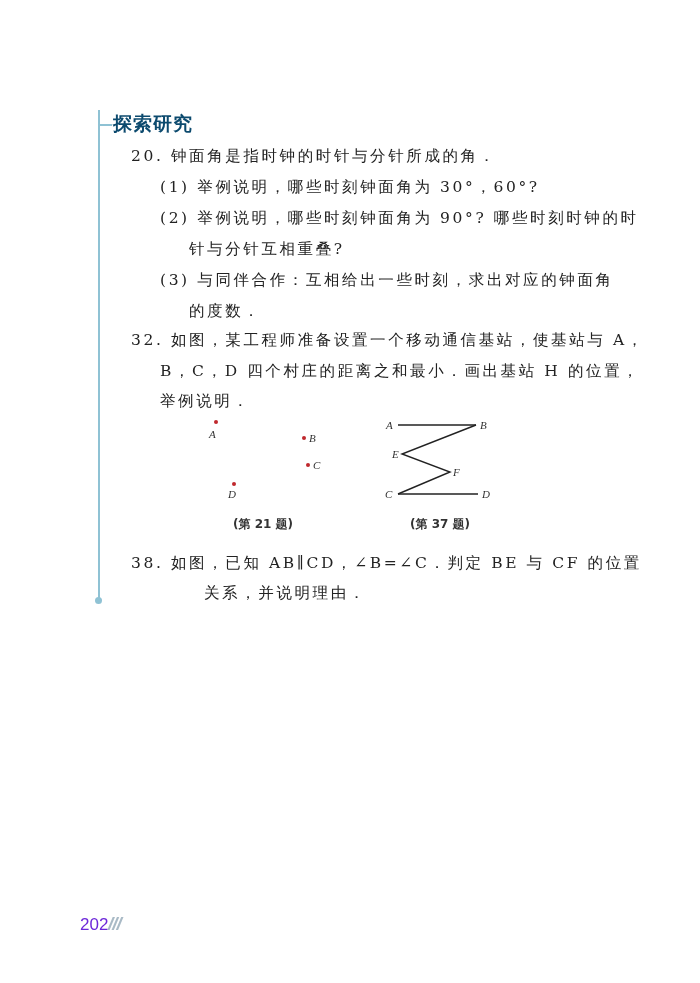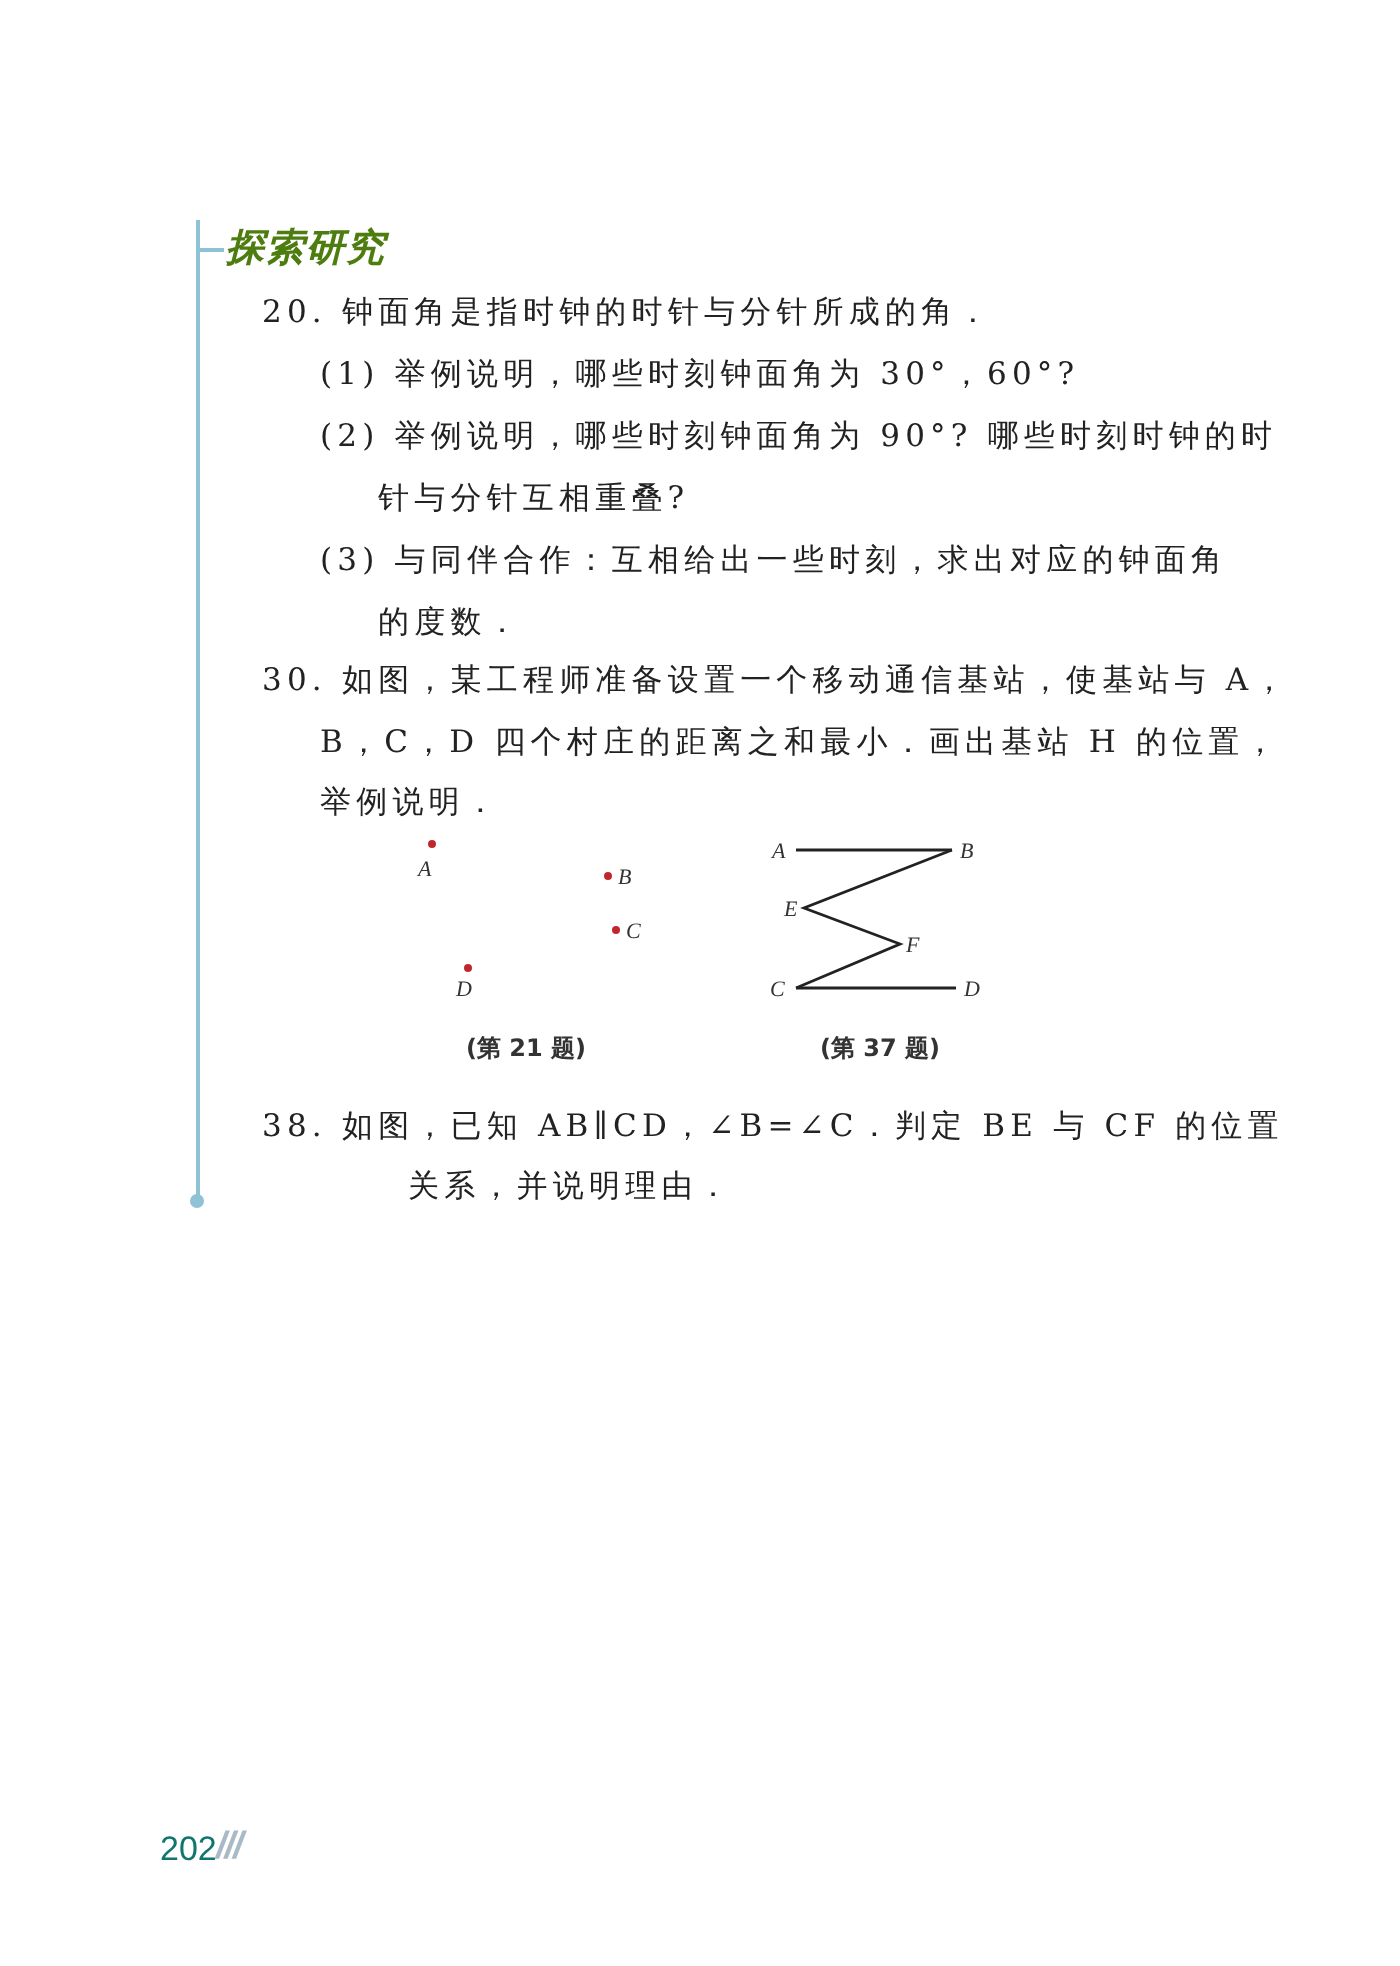--- a/index.html
+++ b/index.html
@@ -11,31 +11,31 @@
     position: absolute; left: 98px; top: 110px; width: 2px; height: 490px; background: #8fc2d4;
   }
   .side-dot {
     position: absolute; left: 95px; top: 597px; width: 7px; height: 7px; border-radius: 50%; background: #8fc2d4;
   }
   .section-tick {
     position: absolute; left: 100px; top: 124px; width: 12px; height: 2px; background: #8fc2d4;
   }
   .section-title {
     position: absolute; left: 113px; top: 111px; font-family: "DejaVu Sans", "Liberation Sans", sans-serif;
-    font-size: 19px; font-weight: bold; color: #4d7c0f; letter-spacing: 1px; font-style: italic;
+    font-size: 19px; font-weight: bold; color: #0c4a6e; letter-spacing: 1px;
   }
   .line {
     position: absolute; font-size: 15.5px; letter-spacing: 2.6px; white-space: nowrap; color: #222;
   }
   .fig { position: absolute; }
   .caption {
     position: absolute; font-family: "DejaVu Sans", "Liberation Sans", sans-serif; font-size: 12px; font-weight: bold; color: #333;
   }
   .page-num {
-    position: absolute; left: 80px; top: 915px; font-family: "Liberation Sans", "DejaVu Sans", sans-serif; font-size: 17px; color: #0f766e;
+    position: absolute; left: 80px; top: 915px; font-family: "Liberation Sans", "DejaVu Sans", sans-serif; font-size: 17px; color: #6d28d9;
   }
   .page-slashes {
     position: absolute; left: 108px; top: 913px; font-family: "Liberation Sans", sans-serif; font-size: 19px; font-weight: bold; font-style: italic; color: #a9bac6; letter-spacing: -1px;
   }
 </style>
 </head>
 <body>
 
 <div class="side-rule"></div>
 <div class="side-dot"></div>
@@ -55,21 +55,21 @@
   <span>举例说明，哪些时刻钟面角为 90°? 哪些时刻时钟的时</span>
 </div>
 <div class="line" style="left:189px;top:239px;">针与分针互相重叠?</div>
 <div class="line" style="left:160px;top:270px;">
   <span>(3)</span>
   <span>与同伴合作：互相给出一些时刻，求出对应的钟面角</span>
 </div>
 <div class="line" style="left:189px;top:301px;">的度数．</div>
 
 <div class="line" style="left:131px;top:330px;">
-  <span>30.</span>
+  <span>32.</span>
   <span>如图，某工程师准备设置一个移动通信基站，使基站与 A，</span>
 </div>
 <div class="line" style="left:160px;top:361px;">B，C，D 四个村庄的距离之和最小．画出基站 H 的位置，</div>
 <div class="line" style="left:160px;top:391px;">举例说明．</div>
 
 <svg class="fig" style="left:0;top:0;" width="700" height="983">
   <g font-family="Liberation Serif, DejaVu Serif, serif" font-style="italic" font-size="11" fill="#333">
     <circle cx="216" cy="422" r="2" fill="#c0282d"></circle>
     <text x="209" y="438">A</text>
     <circle cx="304" cy="438" r="2" fill="#c0282d"></circle>

